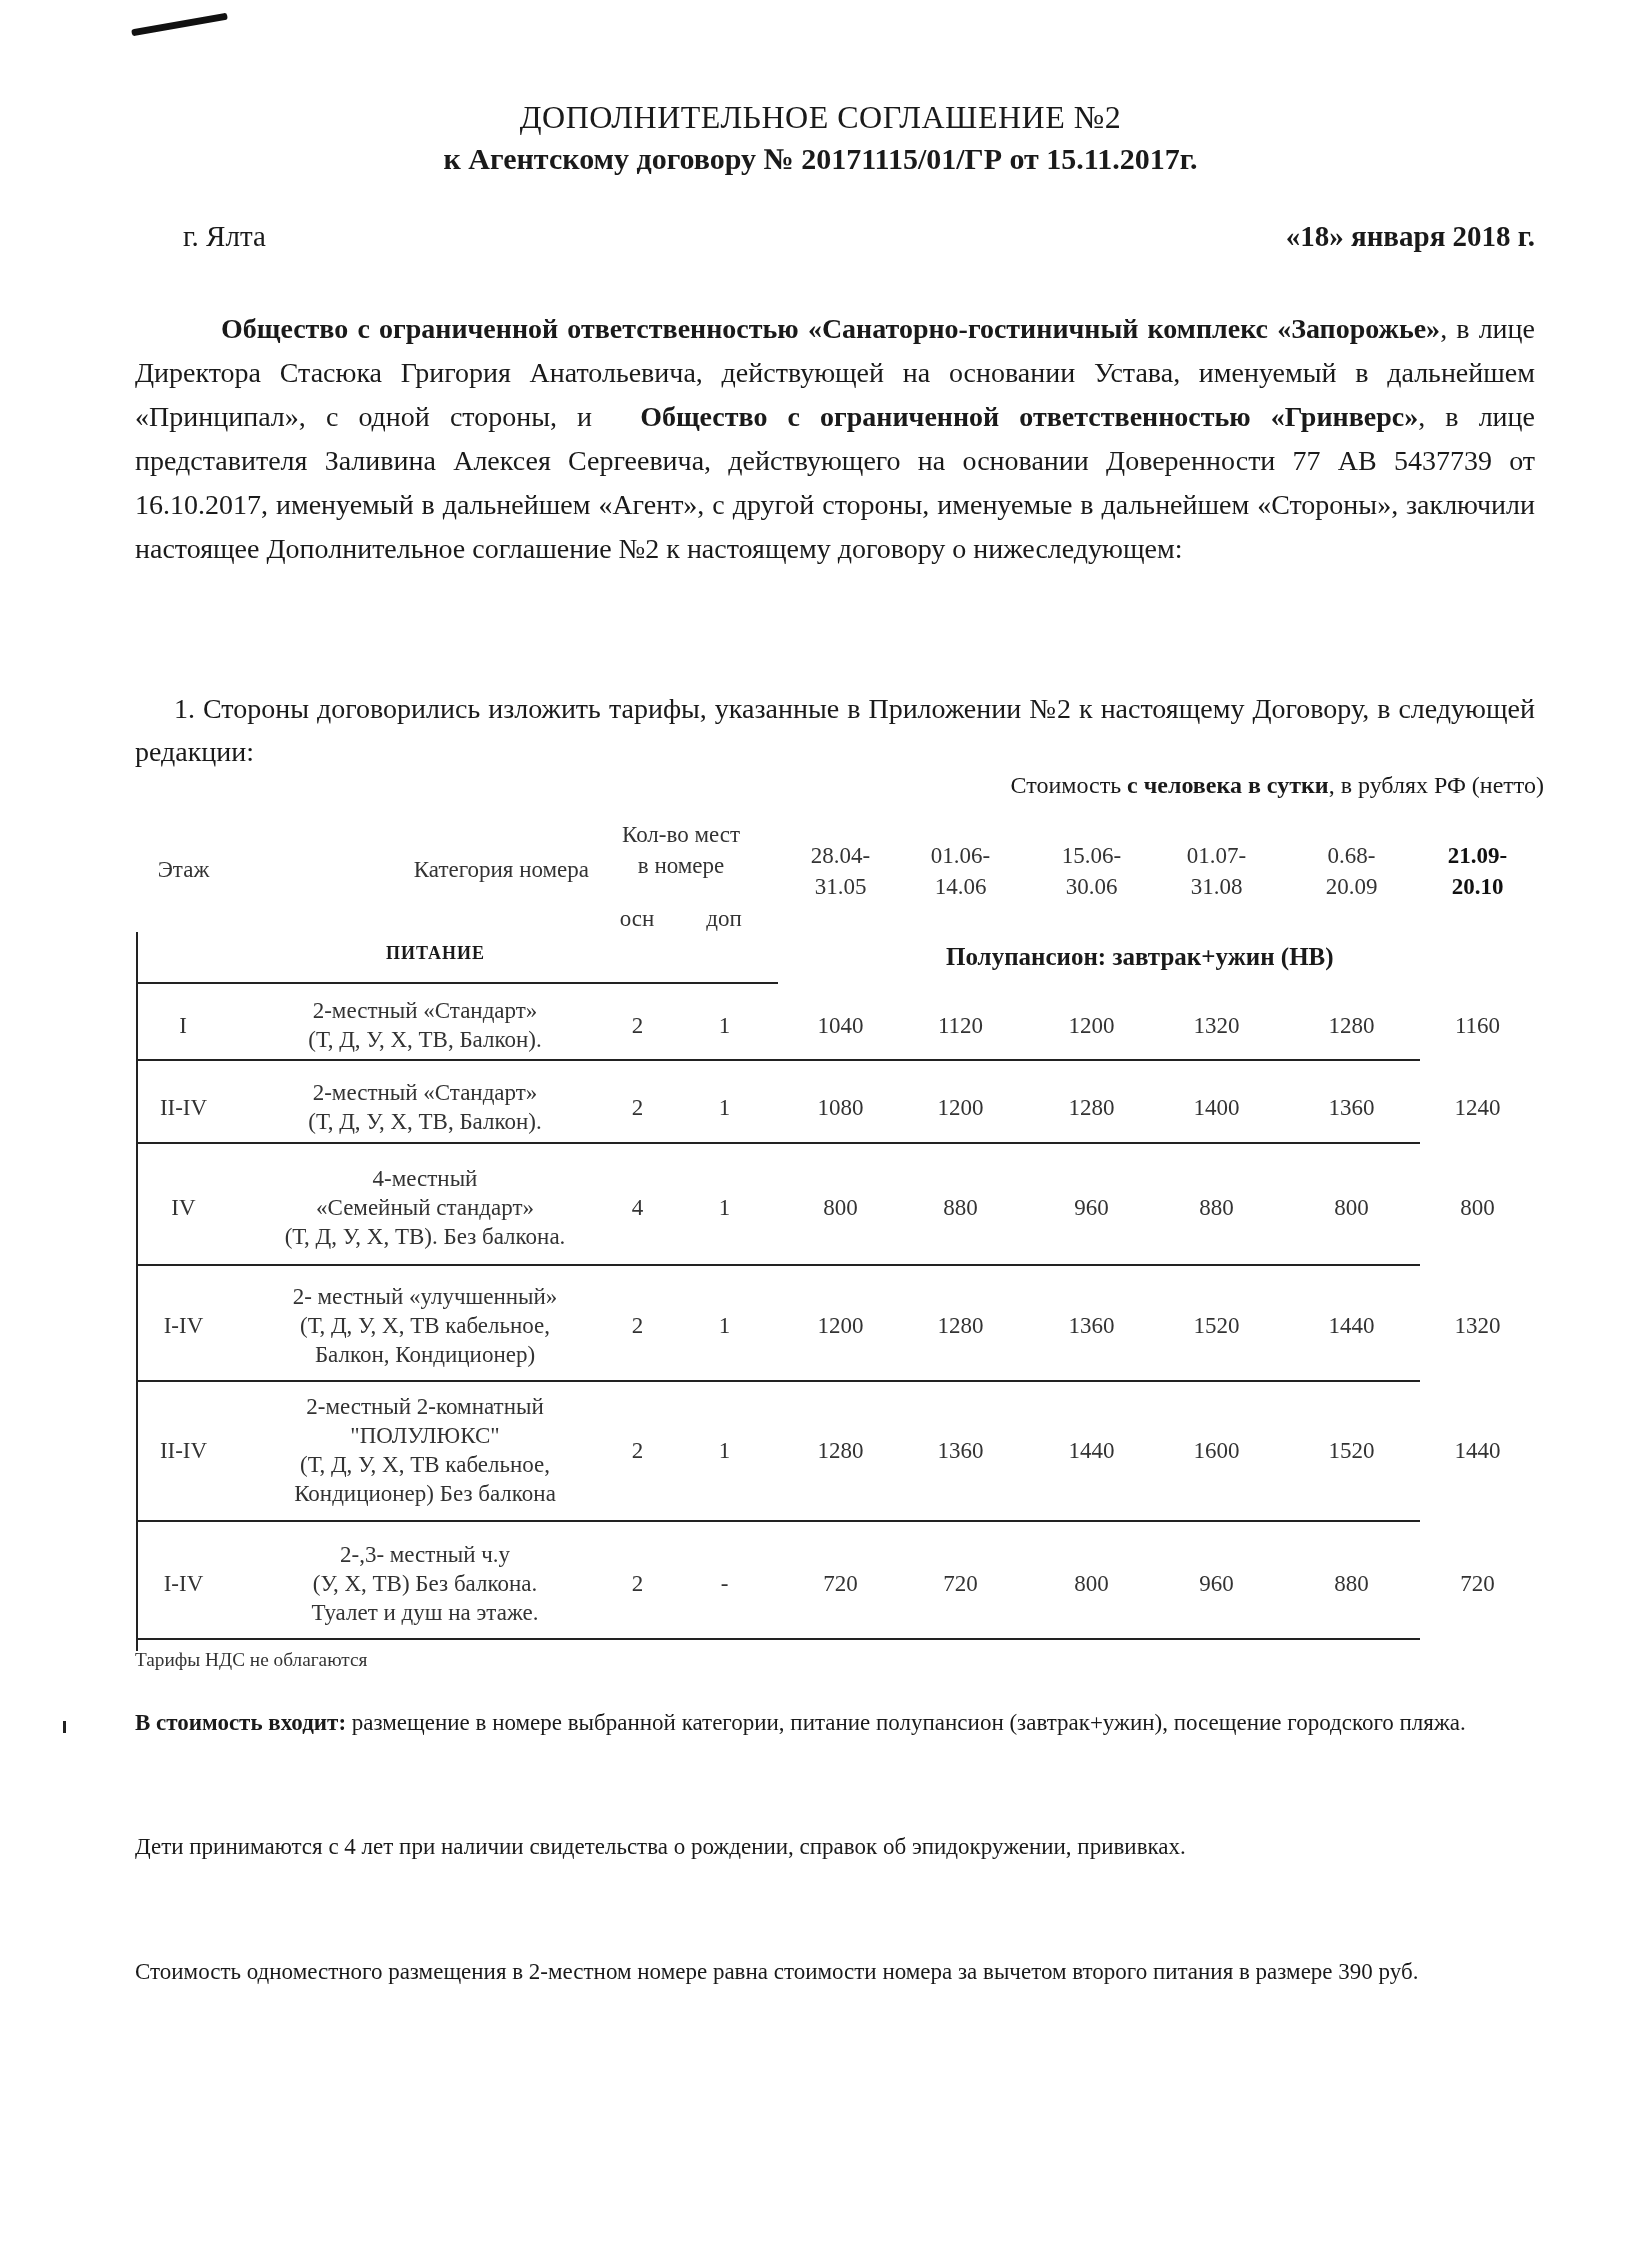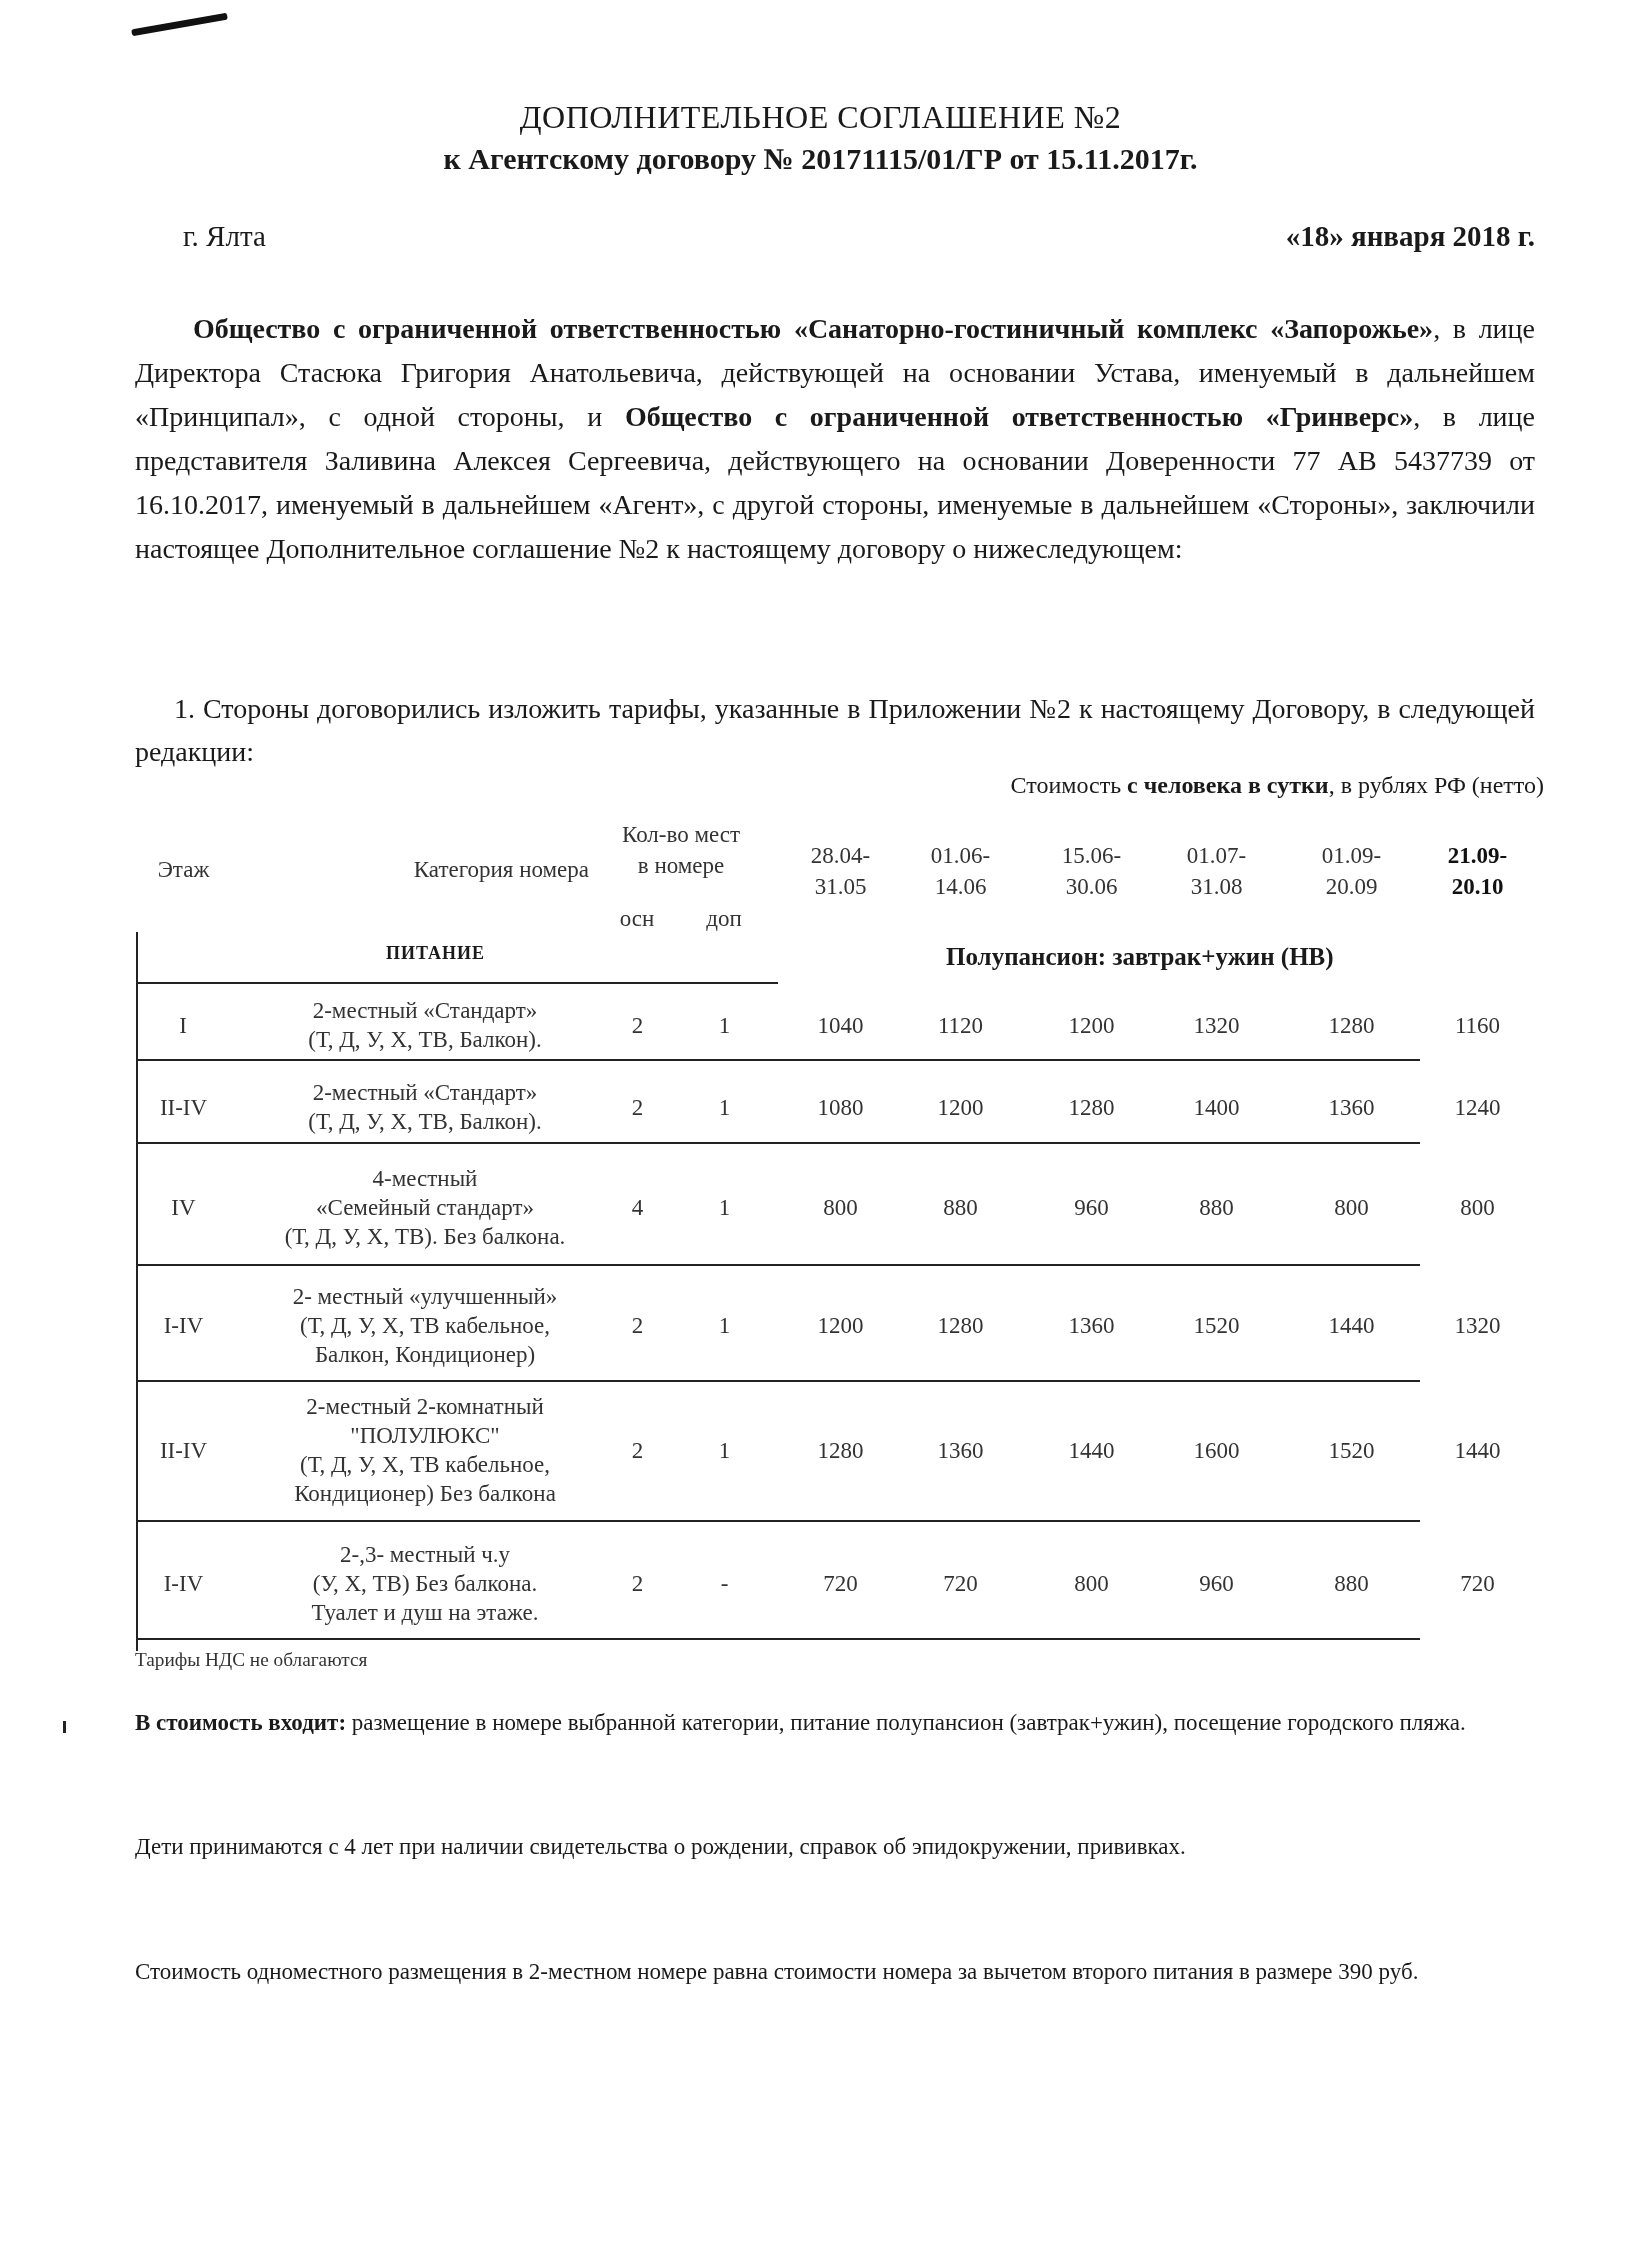--- a/index.html
+++ b/index.html
@@ -14,21 +14,21 @@
   }
   .title-block { position: absolute; left: 0; top: 97px; width: 1641px; text-align: center; }
   .title { font-size: 32px; letter-spacing: 0.5px; line-height: 41px; }
   .subtitle { font-size: 30px; font-weight: bold; line-height: 41px; }
   .place-date { position: absolute; top: 220px; left: 183px; right: 106px; font-size: 29px; display: flex; justify-content: space-between; }
   .place-date .date { font-weight: bold; }
   .preamble {
     position: absolute; left: 135px; top: 307px; width: 1400px;
     font-size: 28px; line-height: 44px; text-align: justify; text-indent: 58px;
   }
-  .preamble b { font-weight: bold; }
+  .preamble b { font-weight: bold; margin-left: 28px; }
   .clause {
     position: absolute; left: 135px; top: 687px; width: 1400px;
     font-size: 28px; line-height: 43px; text-align: justify; text-indent: 39px;
   }
   .price-caption { position: absolute; right: 97px; top: 772px; font-size: 24px; }
   .price-caption b { font-weight: bold; }
 
   
   .hdr { position: absolute; font-size: 23px; text-align: center; line-height: 31px; color: #333; }
   .hdr.bold { font-weight: bold; color: #111; }
@@ -86,21 +86,21 @@
     </div>
   <div class="hdr" style="left:1043px; top:840px; width:97px;">
       <div>15.06-</div>
       <div>30.06</div>
     </div>
   <div class="hdr" style="left:1168px; top:840px; width:97px;">
       <div>01.07-</div>
       <div>31.08</div>
     </div>
   <div class="hdr" style="left:1303px; top:840px; width:97px;">
-      <div>01.09-</div>
+      <div>0.68-</div>
       <div>20.09</div>
     </div>
   <div class="hdr bold" style="left:1429px; top:840px; width:97px;">
       <div>21.09-</div>
       <div>20.10</div>
     </div>
 
   <div class="meal-label">ПИТАНИЕ</div>
   <div class="meal-value">Полупансион: завтрак+ужин (НВ)</div>
 

